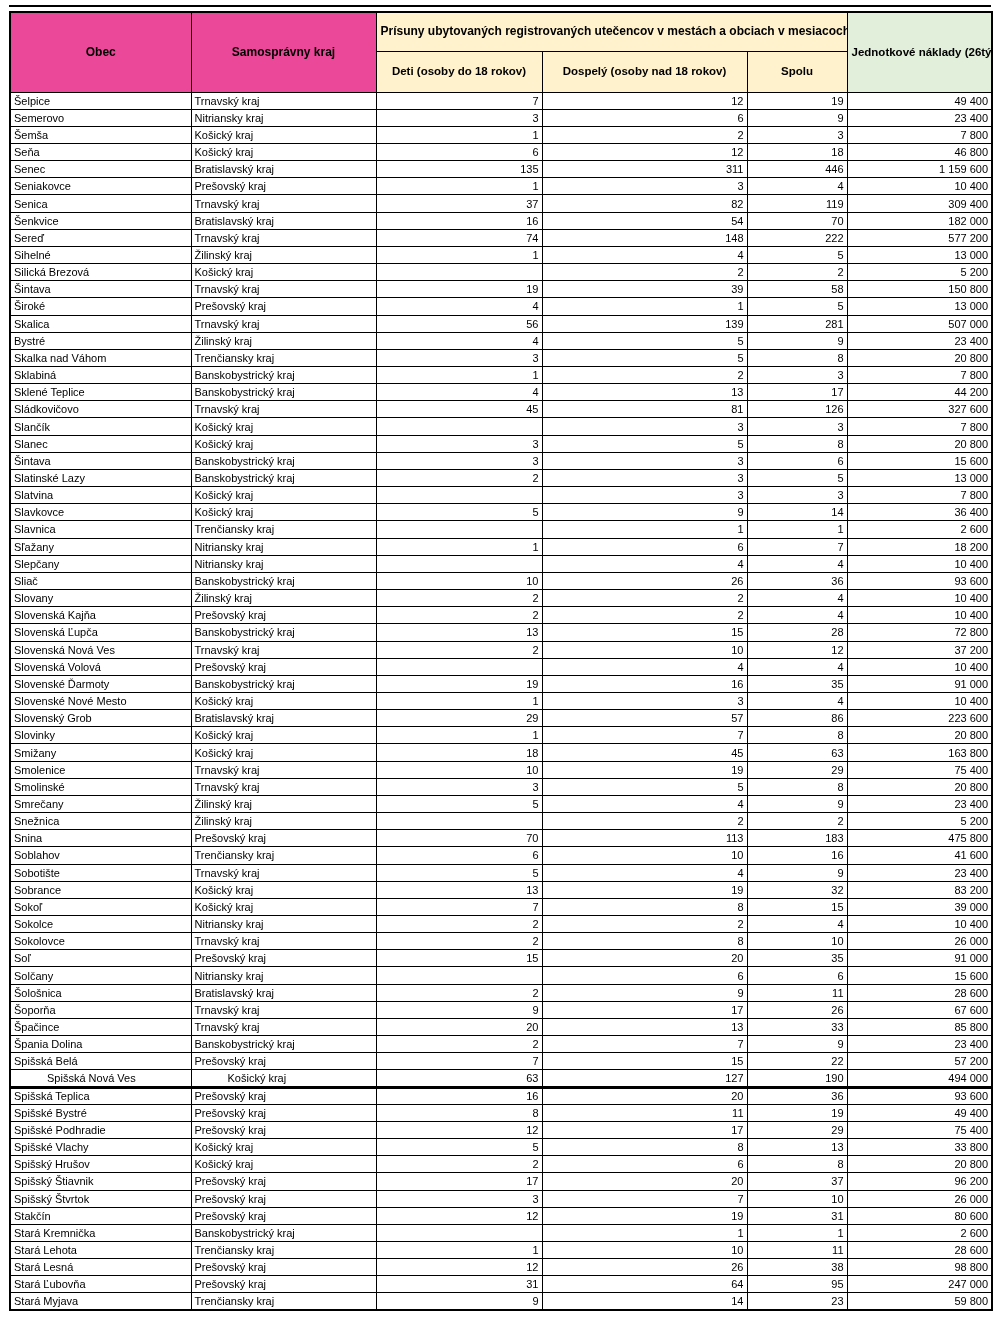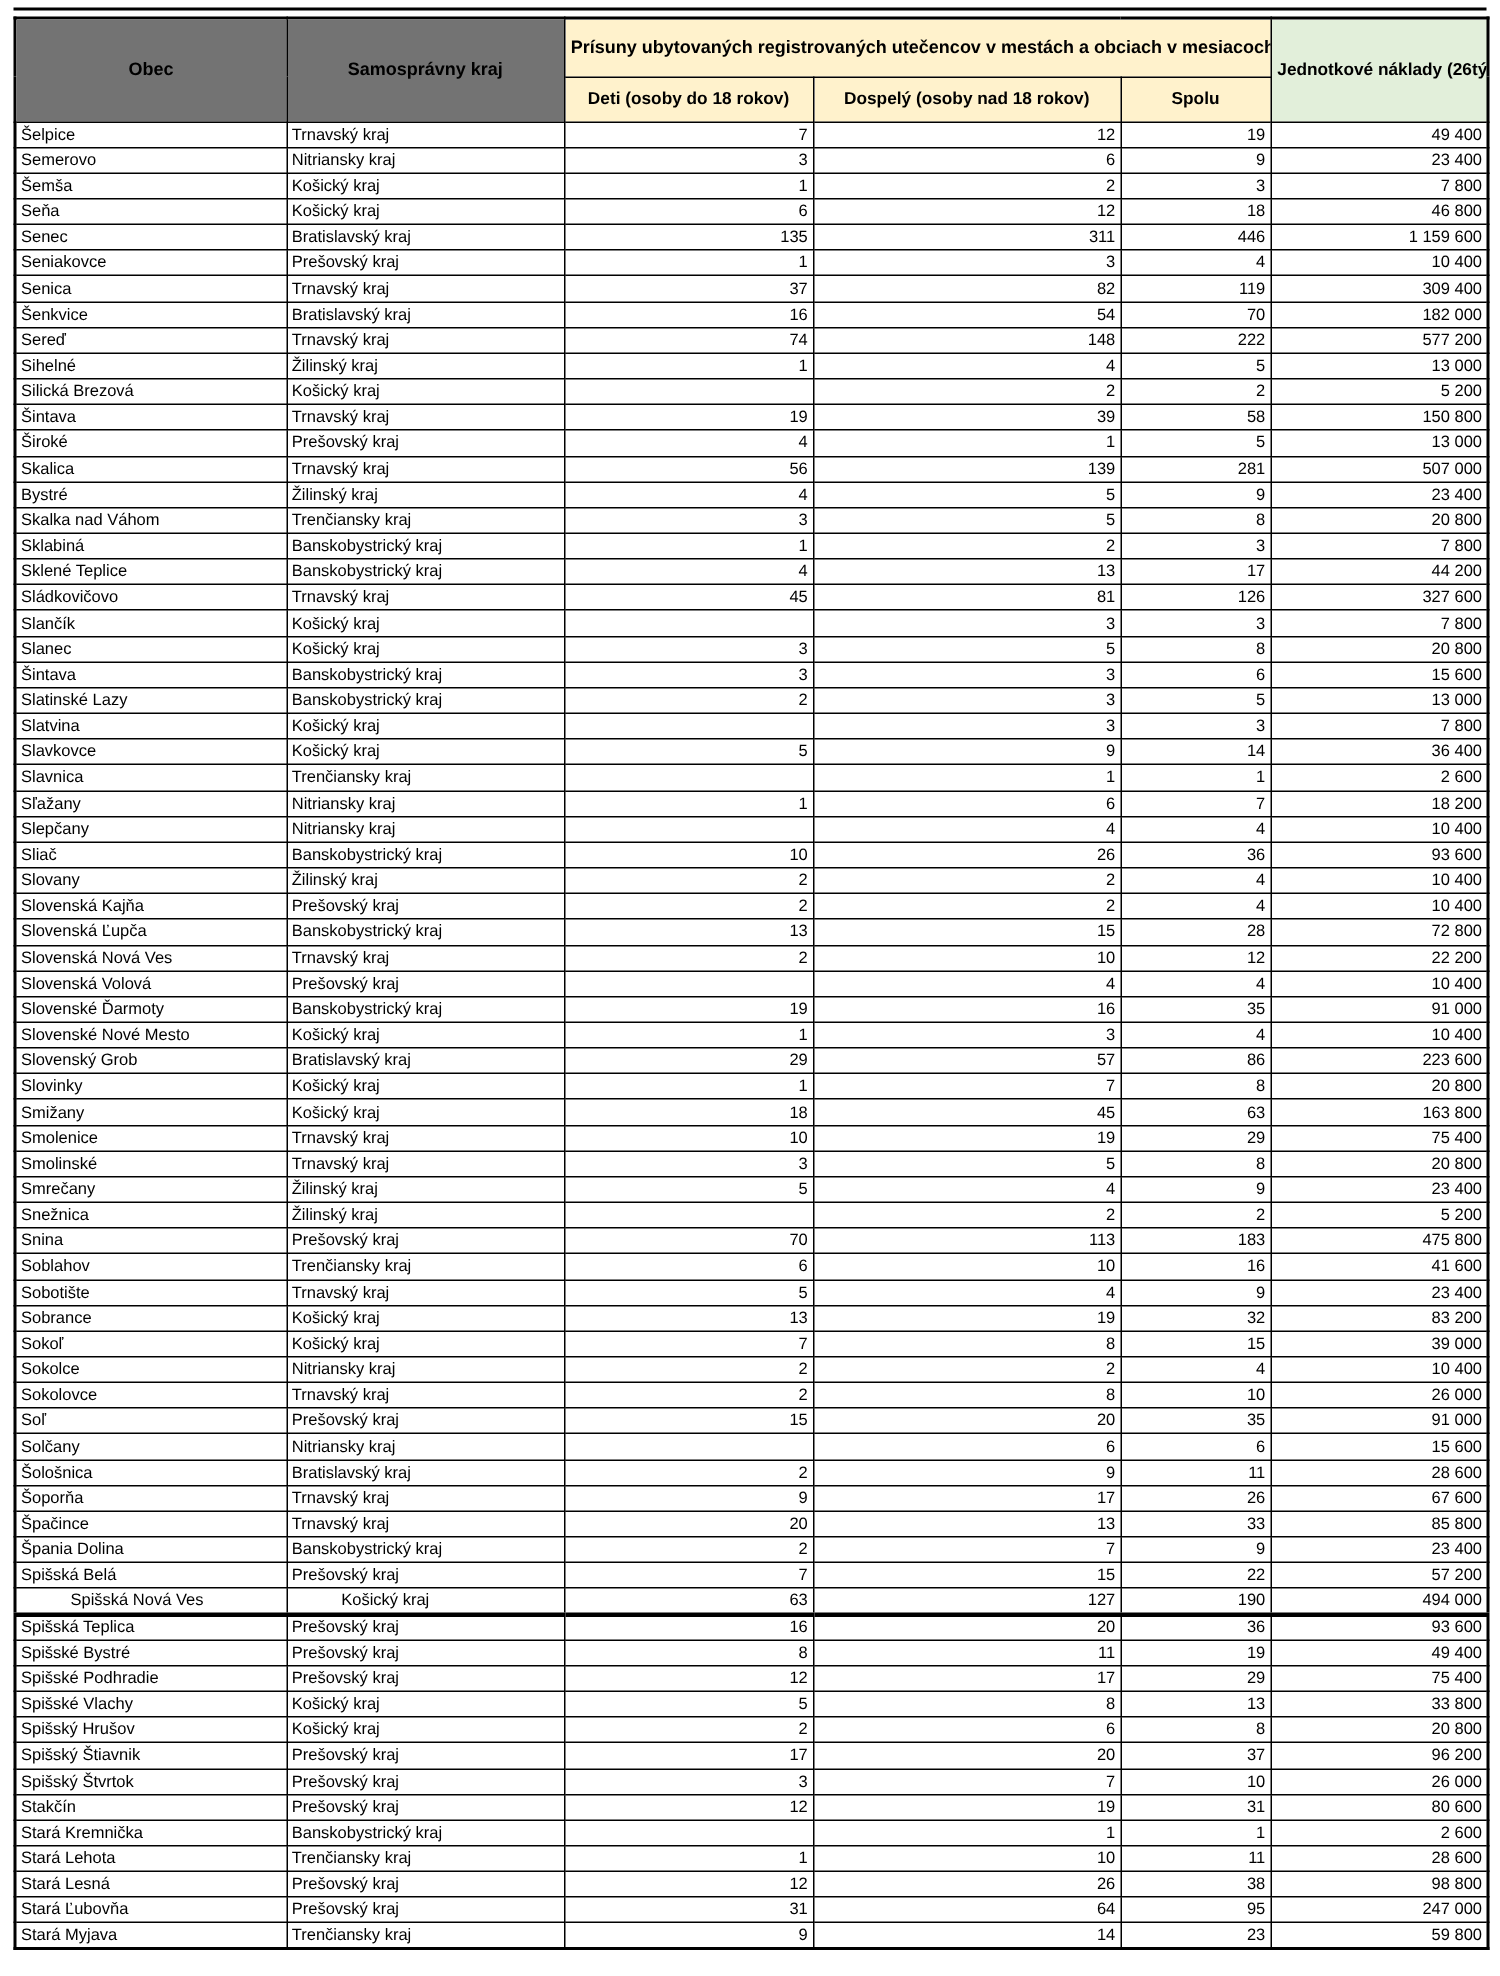--- a/index.html
+++ b/index.html
@@ -30,22 +30,22 @@
   table.main { border: 2px solid #000; }
   thead th {
     font-weight: bold;
     text-align: center;
     font-size: 12px;
     line-height: 1.25;
     white-space: normal;
     padding: 1px 4px;
   }
   thead tr.group-row th { height: 39px; }
-  thead tr.sub-row th { height: 30px; }
-  th.bg-yellow { background: #737373; }
+  thead tr.sub-row th { height: 41px; }
+  th.bg-yellow { background: #ec4899; }
   th.bg-cream  { background: #fff2cc; }
   th.bg-green  { background: #e2efda; font-size: 11.5px; }
   th.sub-head  { font-size: 11.5px; }
   tbody td {
     height: 17.16px;
     font-size: 11px;
     padding: 0 3px;
     background: #ffffff;
   }
   tbody td.t { text-align: left; }
@@ -337,21 +337,21 @@
           <td class="n">15</td>
           <td class="n">28</td>
           <td class="n">72 800</td>
         </tr>
         <tr>
           <td class="t">Slovenská Nová Ves</td>
           <td class="t">Trnavský kraj</td>
           <td class="n">2</td>
           <td class="n">10</td>
           <td class="n">12</td>
-          <td class="n">22 200</td>
+          <td class="n">37 200</td>
         </tr>
         <tr>
           <td class="t">Slovenská Volová</td>
           <td class="t">Prešovský kraj</td>
           <td class="n"></td>
           <td class="n">4</td>
           <td class="n">4</td>
           <td class="n">10 400</td>
         </tr>
         <tr>

